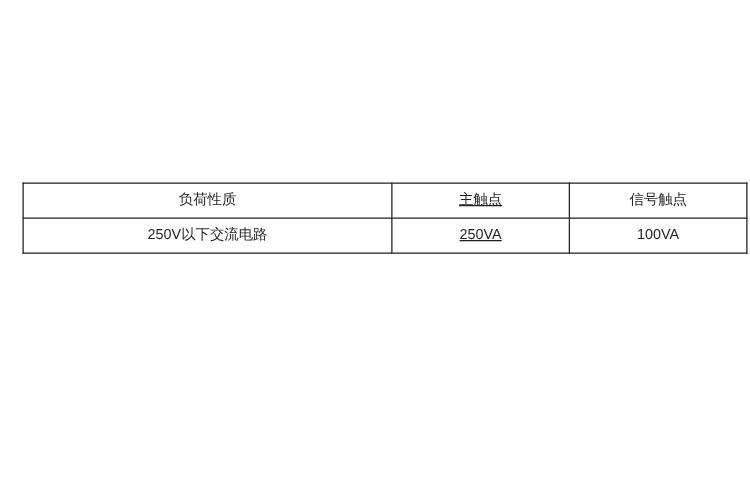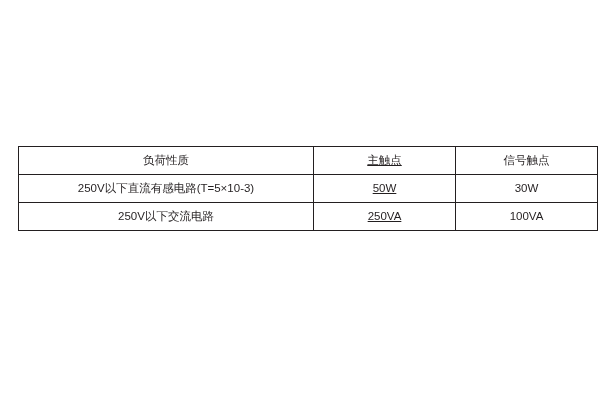--- a/index.html
+++ b/index.html
@@ -55,25 +55,20 @@
 <div class="page">
   <div class="table-wrap">
     <table class="spec-table">
       <tbody>
         <tr class="header-row">
           <td class="col-a">负荷性质</td>
           <td class="col-b">主触点</td>
           <td class="col-c">信号触点</td>
         </tr>
         <tr>
-          <td class="col-a">250V以下直流有感电路(T=5×10-3)</td>
-          <td class="col-b">50W</td>
-          <td class="col-c">30W</td>
-        </tr>
-        <tr>
           <td class="col-a">250V以下交流电路</td>
           <td class="col-b">250VA</td>
           <td class="col-c">100VA</td>
         </tr>
       </tbody>
     </table>
   </div>
 </div>
 
 </body></html>

